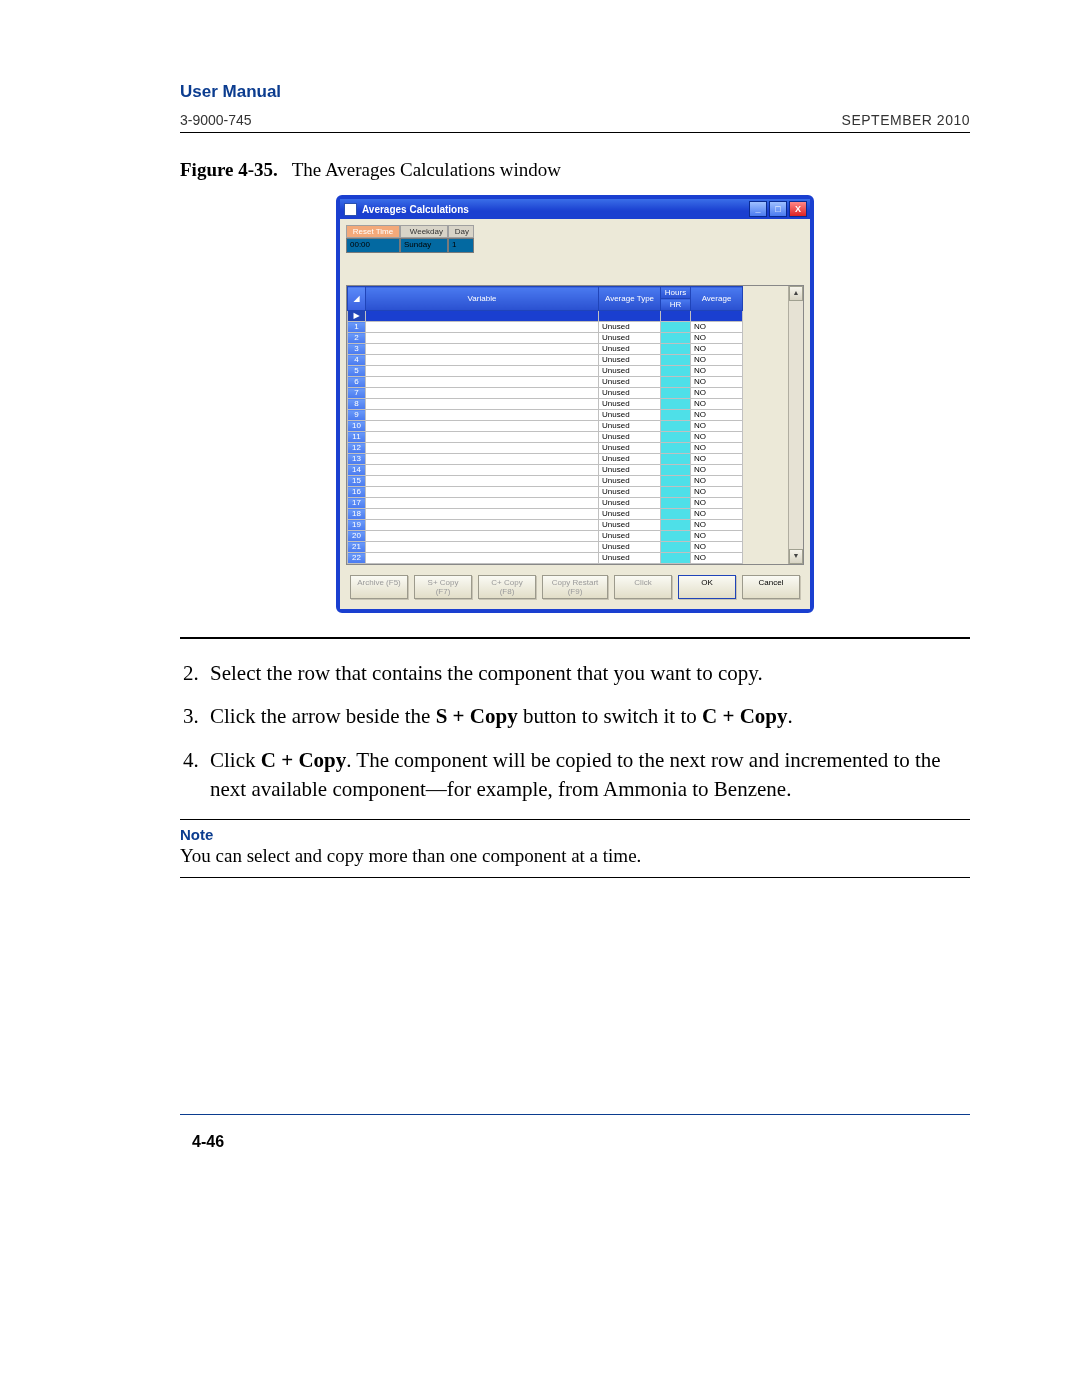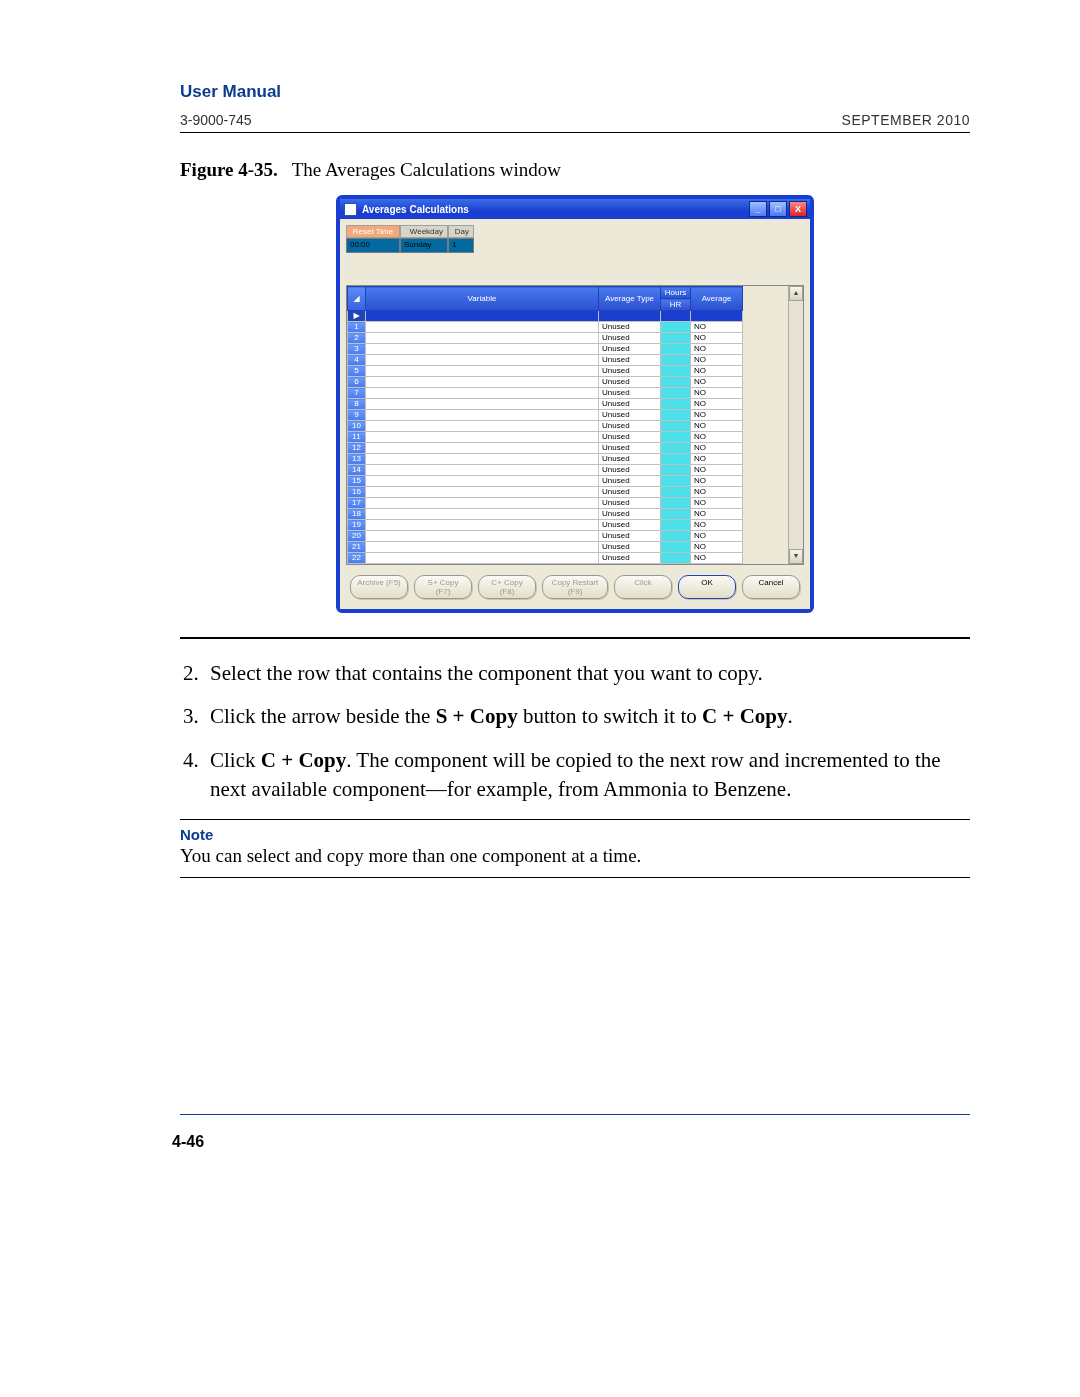--- a/index.html
+++ b/index.html
@@ -171,21 +171,21 @@
     display:flex;
     justify-content:flex-end;
     gap:6px;
     padding:10px 4px 4px 4px;
   }
   .wbtn {
     font-size:8px;
     padding:2px 6px;
     border:1px solid #9c9a8c;
     background:linear-gradient(#fafaf4,#e2dec8);
-    border-radius:10px;
+    border-radius:0;
     min-width:44px;
     text-align:center;
     box-shadow: 1px 1px 0 #c8c4b4;
   }
   .wbtn.disabled { color:#9a9a9a; }
   .wbtn.default { border:1.5px solid #2044b8; }
 
   .sep-rule { border:0; border-top:2px solid #000; margin:24px 0 20px 0; }
   .sep-rule.thin { border-top:1px solid #000; margin:10px 0 6px 0; }
 
@@ -207,21 +207,21 @@
   .note-body { font-size:19px; margin:2px 0; }
 
   .footer-rule {
     position:absolute;
     left:180px; right:110px;
     bottom:86px;
     border:0; border-top:1px solid #0b3c8f;
   }
   .page-num {
     position:absolute;
-    left:172px;
+    left:192px;
     bottom:58px;
     font-family: Arial, sans-serif;
     font-weight:bold;
     font-size:16px;
   }
 </style>
 </head>
 <body>
 
 <div class="page">

